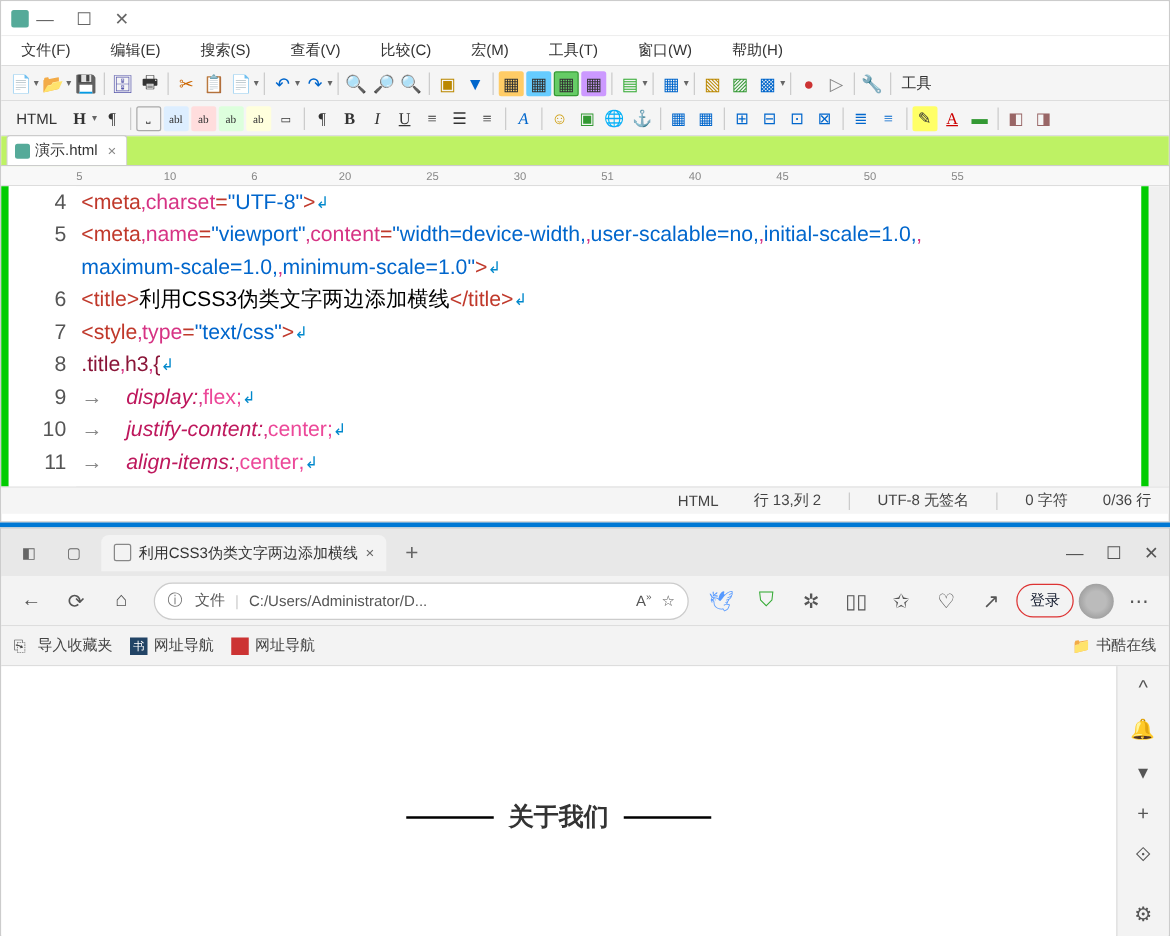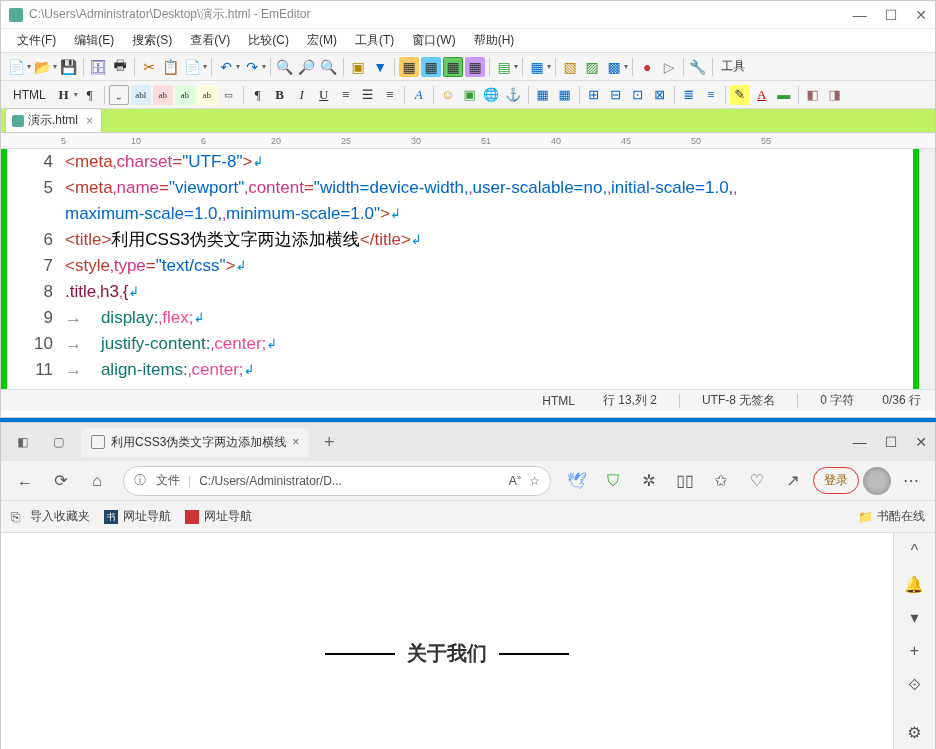--- a/index.html
+++ b/index.html
@@ -4,21 +4,21 @@
 <style>
 * { box-sizing: border-box; margin: 0; padding: 0; font-family: "Microsoft YaHei", sans-serif; }
 body { background: #e8e8e8; font-size: 12px; color: #333; }
 .window { background: #fff; border: 1px solid #ccc; }
 .editor-window { width: 936px; height: 418px; }
 .titlebar { height: 28px; background: #fff; display: flex; align-items: center; padding: 0 8px; color: #888; border-bottom: 1px solid #eee; }
 .titlebar-icon { width: 14px; height: 14px; margin-right: 6px; display: inline-block; background: #5a9; border-radius: 2px; }
 .titlebar-text { flex: 1; font-size: 12px; }
 .win-controls { display: flex; gap: 18px; color: #666; }
 .win-btn { cursor: pointer; font-size: 14px; }
-.menubar { height: 24px; background: #fff; display: flex; align-items: center; padding: 0 8px; gap: 2px; border-bottom: 1px solid #ddd; }
+.menubar { height: 24px; background: #fff; display: flex; align-items: center; padding: 0 8px; gap: 16px; border-bottom: 1px solid #ddd; }
 .menu-item { padding: 2px 8px; cursor: pointer; font-size: 12px; }
 .toolbar { height: 28px; background: #f5f5f5; display: flex; align-items: center; padding: 0 6px; gap: 2px; border-bottom: 1px solid #ddd; overflow: hidden; }
 .tool-btn { width: 20px; height: 20px; display: flex; align-items: center; justify-content: center; cursor: pointer; border-radius: 2px; font-size: 14px; }
 .tool-sep { width: 1px; height: 18px; background: #ccc; margin: 0 2px; }
 .tool-dropdown { font-size: 8px; color: #666; margin-left: -2px; }
 .tool-label { font-size: 12px; padding: 0 4px; }
 .toolbar2 { height: 28px; background: #f5f5f5; display: flex; align-items: center; padding: 0 6px; gap: 2px; border-bottom: 1px solid #ddd; overflow: hidden; }
 .html-label { font-size: 12px; font-weight: normal; padding: 0 6px; }
 .fmt-btn { width: 20px; height: 20px; display: flex; align-items: center; justify-content: center; cursor: pointer; border-radius: 2px; font-size: 13px; font-family: Georgia, serif; }
 .fmt-bold { font-weight: bold; }
@@ -36,21 +36,21 @@
 .code-area { flex: 1; font-family: Georgia, "Times New Roman", serif; font-size: 17px; line-height: 26px; padding-left: 4px; white-space: pre-wrap; overflow: hidden; }
 .right-bar { width: 6px; background: #0c0; }
 .scrollbar-v { width: 16px; background: #f0f0f0; }
 .c-tag { color: #c0392b; }
 .c-attr { color: #d63384; }
 .c-val { color: #0066cc; }
 .c-eq { color: #c0392b; }
 .c-gt { color: #c0392b; }
 .c-text { color: #000; }
 .c-sel { color: #8a1538; }
-.c-prop { color: #0f766e; }
+.c-prop { color: #be185d; font-style: italic; }
 .c-pval { color: #ec4899; }
 .c-sym { color: #0088cc; font-size: 13px; vertical-align: 1px; }
 .c-arrow { color: #888; }
 .statusbar { height: 22px; background: #f5f5f5; border-top: 1px solid #ddd; display: flex; align-items: center; justify-content: flex-end; padding: 0 8px; gap: 16px; font-size: 12px; color: #444; }
 .status-cell { padding: 0 6px; }
 .status-sep { width: 1px; height: 14px; background: #ccc; }
 
 .gap { height: 4px; background: #0078d4; }
 
 .browser-window { width: 936px; height: 327px; background: #f3f3f3; border: 1px solid #ccc; }
@@ -60,40 +60,39 @@
 .browser-tab { background: #f3f3f3; padding: 6px 10px; border-radius: 6px 6px 0 0; display: flex; align-items: center; gap: 6px; font-size: 12px; max-width: 240px; }
 .browser-tab-icon { width: 14px; height: 14px; border: 1px solid #888; border-radius: 2px; }
 .browser-tab-text { overflow: hidden; text-overflow: ellipsis; white-space: nowrap; }
 .browser-tab-close { color: #666; cursor: pointer; }
 .new-tab-btn { width: 24px; height: 24px; display: flex; align-items: center; justify-content: center; cursor: pointer; font-size: 18px; color: #666; border-radius: 4px; }
 .browser-win-controls { display: flex; gap: 18px; color: #555; }
 .addressbar { height: 40px; background: #f3f3f3; display: flex; align-items: center; padding: 0 8px; gap: 4px; border-bottom: 1px solid #ddd; }
 .nav-btn { width: 32px; height: 32px; display: flex; align-items: center; justify-content: center; cursor: pointer; color: #555; border-radius: 4px; font-size: 16px; }
 .url-area { flex: 1; height: 30px; background: #fff; border: 1px solid #ccc; border-radius: 15px; display: flex; align-items: center; padding: 0 10px; gap: 8px; font-size: 12px; color: #555; margin: 0 6px; }
 .url-info { color: #777; margin-right: 2px; }
-.login-btn { border: 1px solid #d33; color: #a16207; padding: 4px 10px; border-radius: 14px; font-size: 12px; cursor: pointer; }
+.login-btn { border: 1px solid #d33; color: #0f172a; padding: 4px 10px; border-radius: 14px; font-size: 12px; cursor: pointer; }
 .avatar { width: 28px; height: 28px; border-radius: 50%; background: radial-gradient(circle, #bbb 40%, #888 100%); }
 .bookmarks-bar { height: 32px; background: #f3f3f3; display: flex; align-items: center; padding: 0 10px; gap: 14px; border-bottom: 1px solid #ddd; font-size: 12px; }
 .bookmark { display: flex; align-items: center; gap: 5px; cursor: pointer; color: #444; }
 .bm-icon { width: 14px; height: 14px; display: inline-block; }
 .bookmarks-right { margin-left: auto; }
 .browser-content { display: flex; height: 217px; }
 .page-area { flex: 1; background: #fff; display: flex; justify-content: center; padding-top: 24px; }
 .demo-title { display: flex; align-items: center; justify-content: center; gap: 12px; font-size: 20px; font-weight: bold; }
 .demo-title::before, .demo-title::after { content: ""; width: 70px; height: 2px; background: #000; }
 .browser-sidebar { width: 42px; background: #f3f3f3; display: flex; flex-direction: column; align-items: center; padding-top: 8px; gap: 14px; border-left: 1px solid #ddd; }
 .side-icon { width: 20px; height: 20px; display: flex; align-items: center; justify-content: center; cursor: pointer; color: #555; font-size: 16px; }
 </style>
 </head>
 <body>
 
 <div class="window editor-window">
   <div class="titlebar">
     <span class="titlebar-icon"></span>
-    <span class="titlebar-text">C:\Users\Administrator\Desktop\演示.html - EmEditor</span>
     <div class="win-controls">
       <span class="win-btn">—</span>
       <span class="win-btn">☐</span>
       <span class="win-btn">✕</span>
     </div>
   </div>
 
   <div class="menubar">
     <span class="menu-item">文件(F)</span>
     <span class="menu-item">编辑(E)</span>

